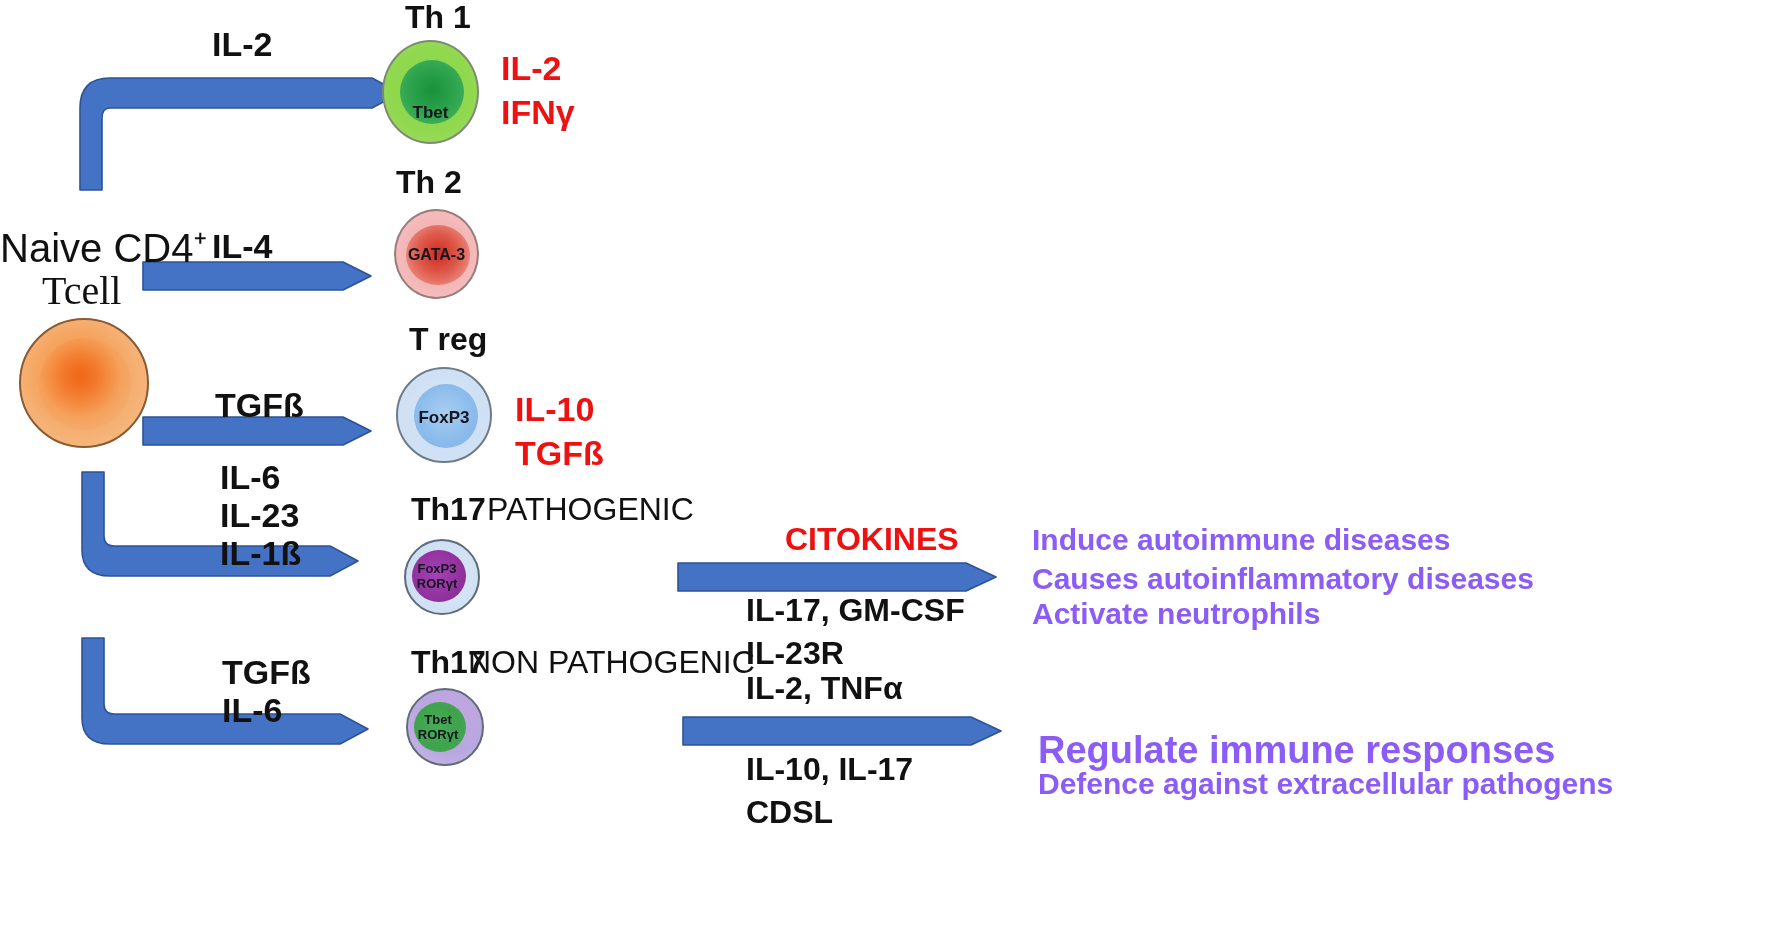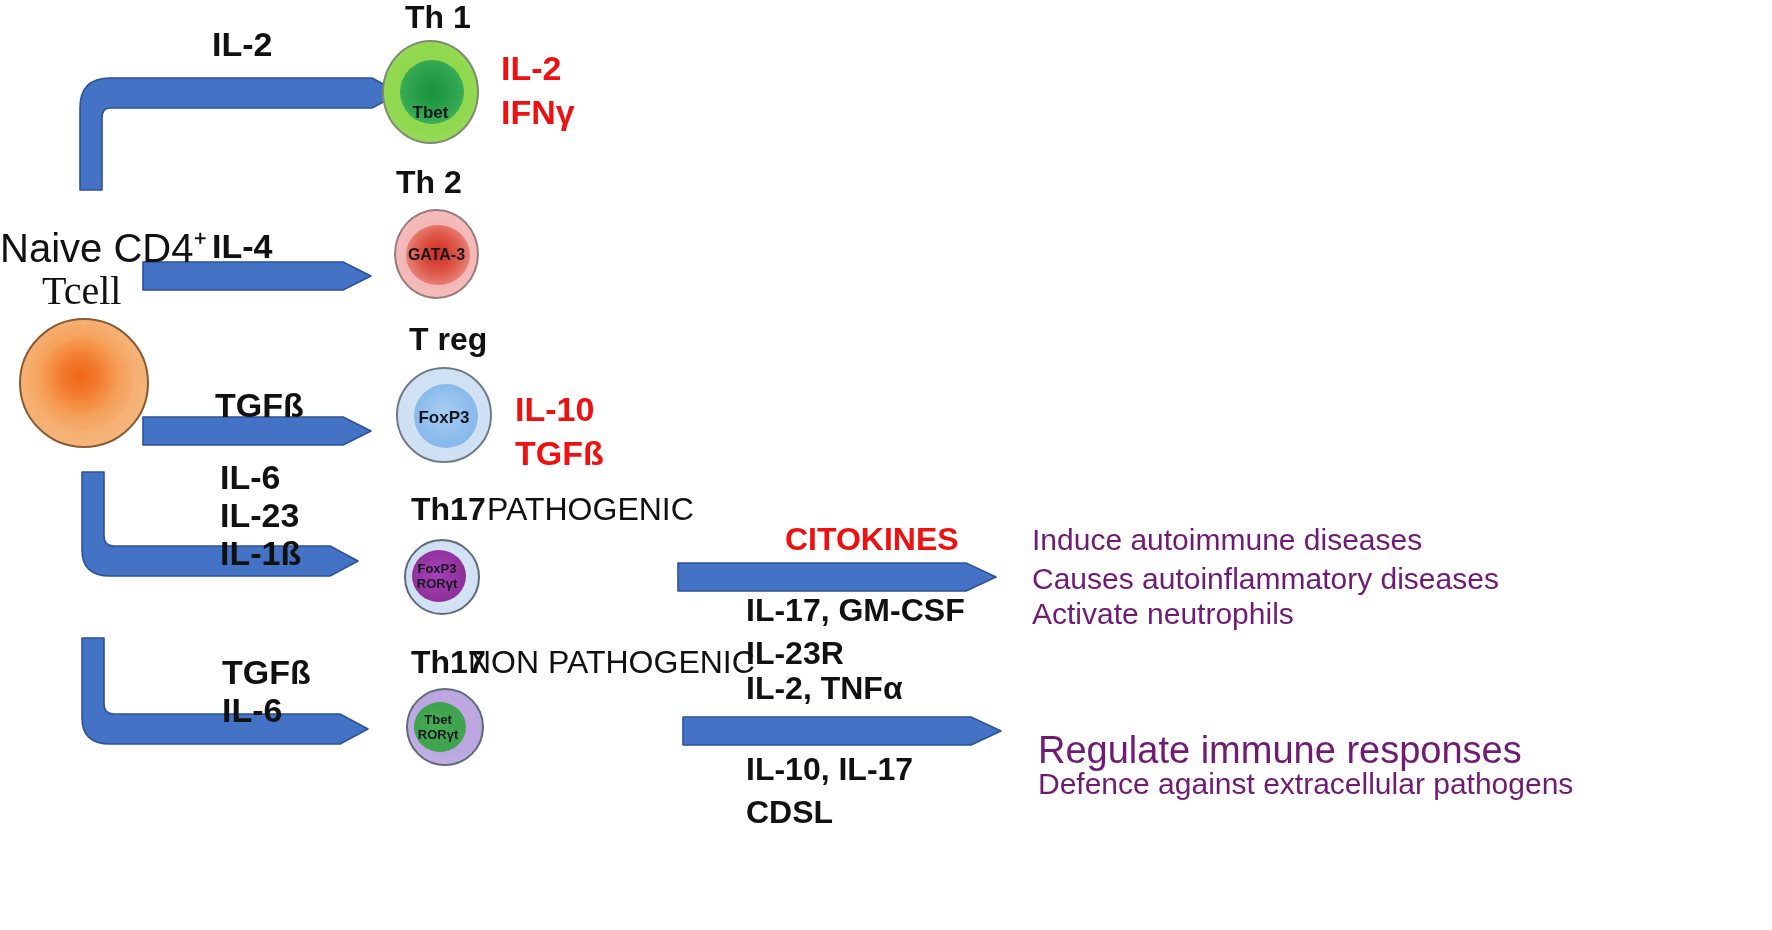--- a/index.html
+++ b/index.html
@@ -30,22 +30,22 @@
     white-space: nowrap;
     line-height: 1.12;
   }
   .lbl-red {
     color: #ee1111;
     font-weight: bold;
     white-space: nowrap;
     line-height: 1.15;
   }
   .lbl-blue {
-    color: #701a75;
-    font-weight: normal;
+    color: #8b5cf6;
+    font-weight: bold;
     white-space: nowrap;
     line-height: 1.26;
   }
   .cytokine-label { font-size: 34px; }
   .subset-label   { font-size: 32px; text-align: center; }
   .nucleus-text {
     position: absolute;
     left: 0; right: 0;
     text-align: center;
     color: #15151f;

